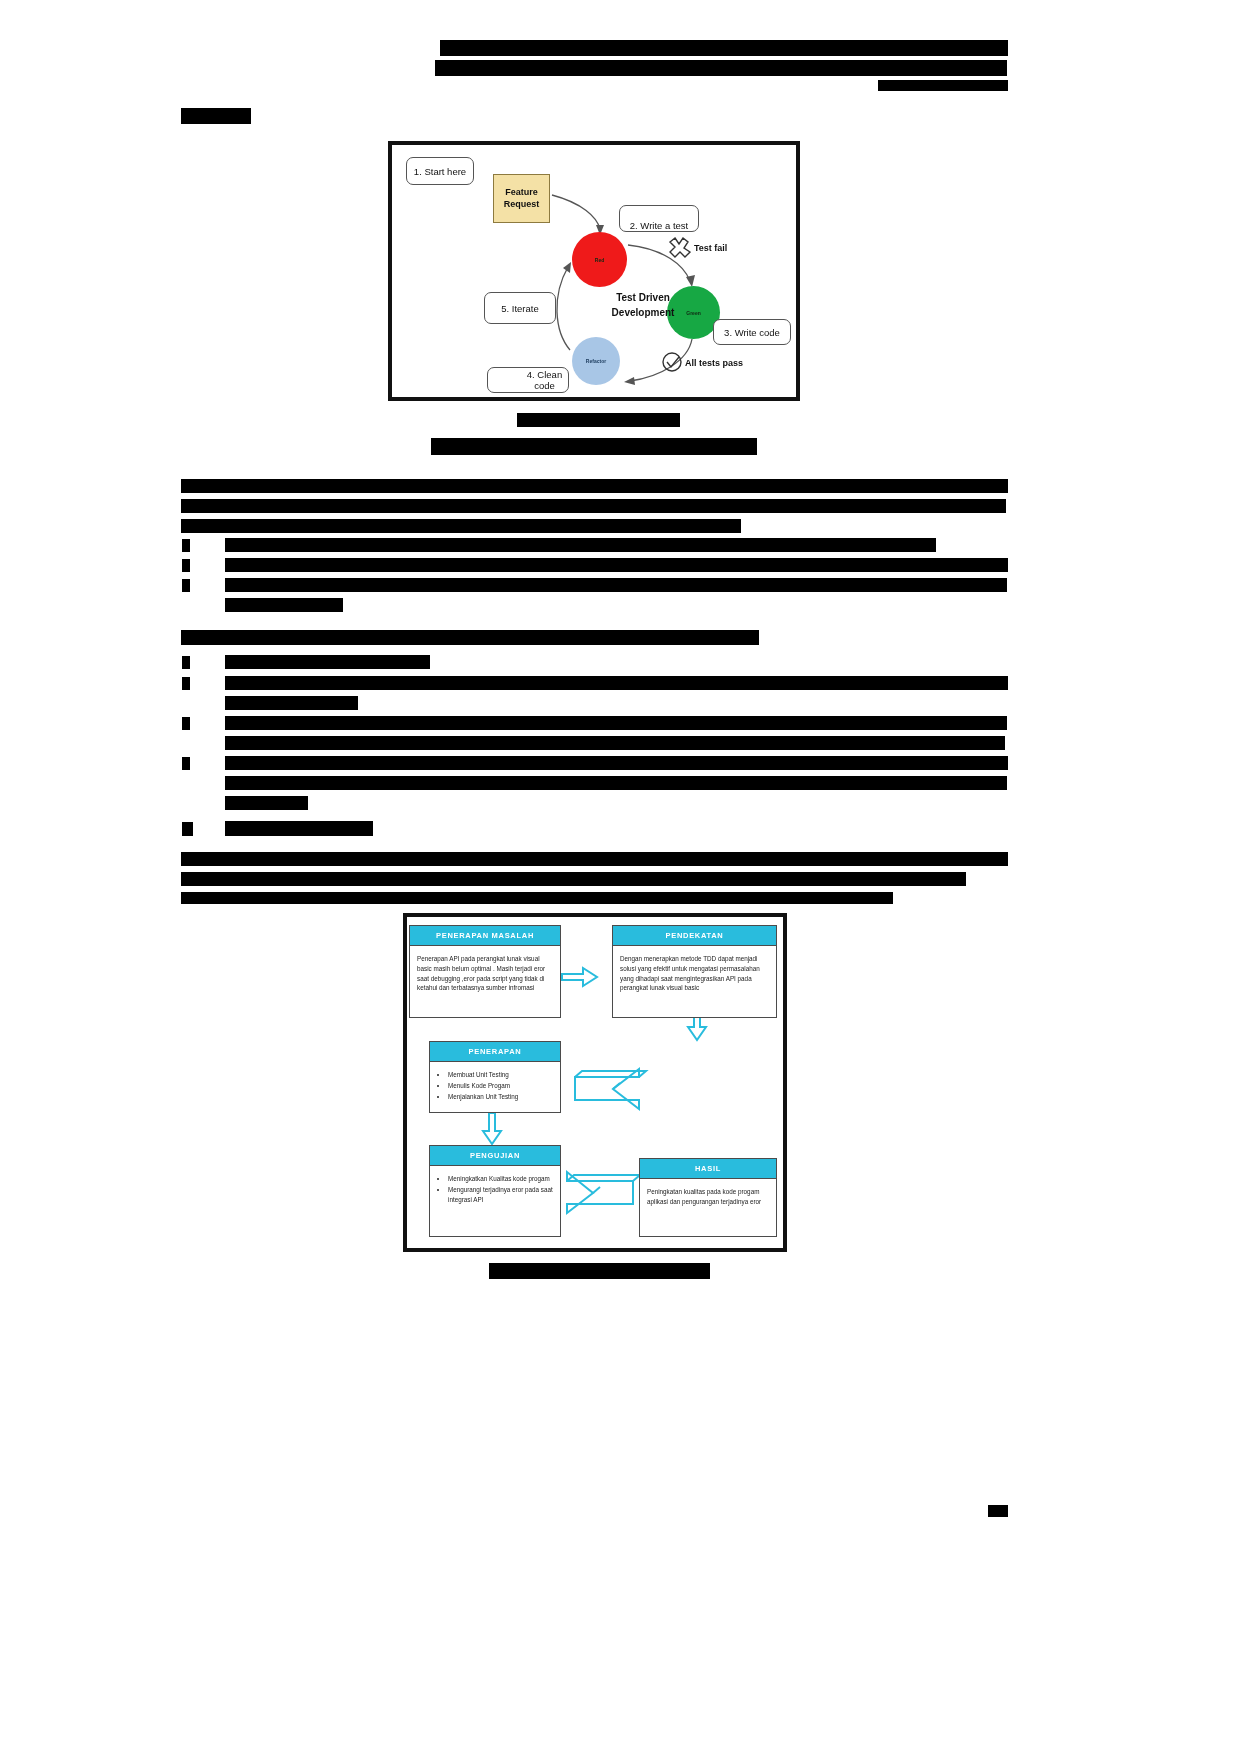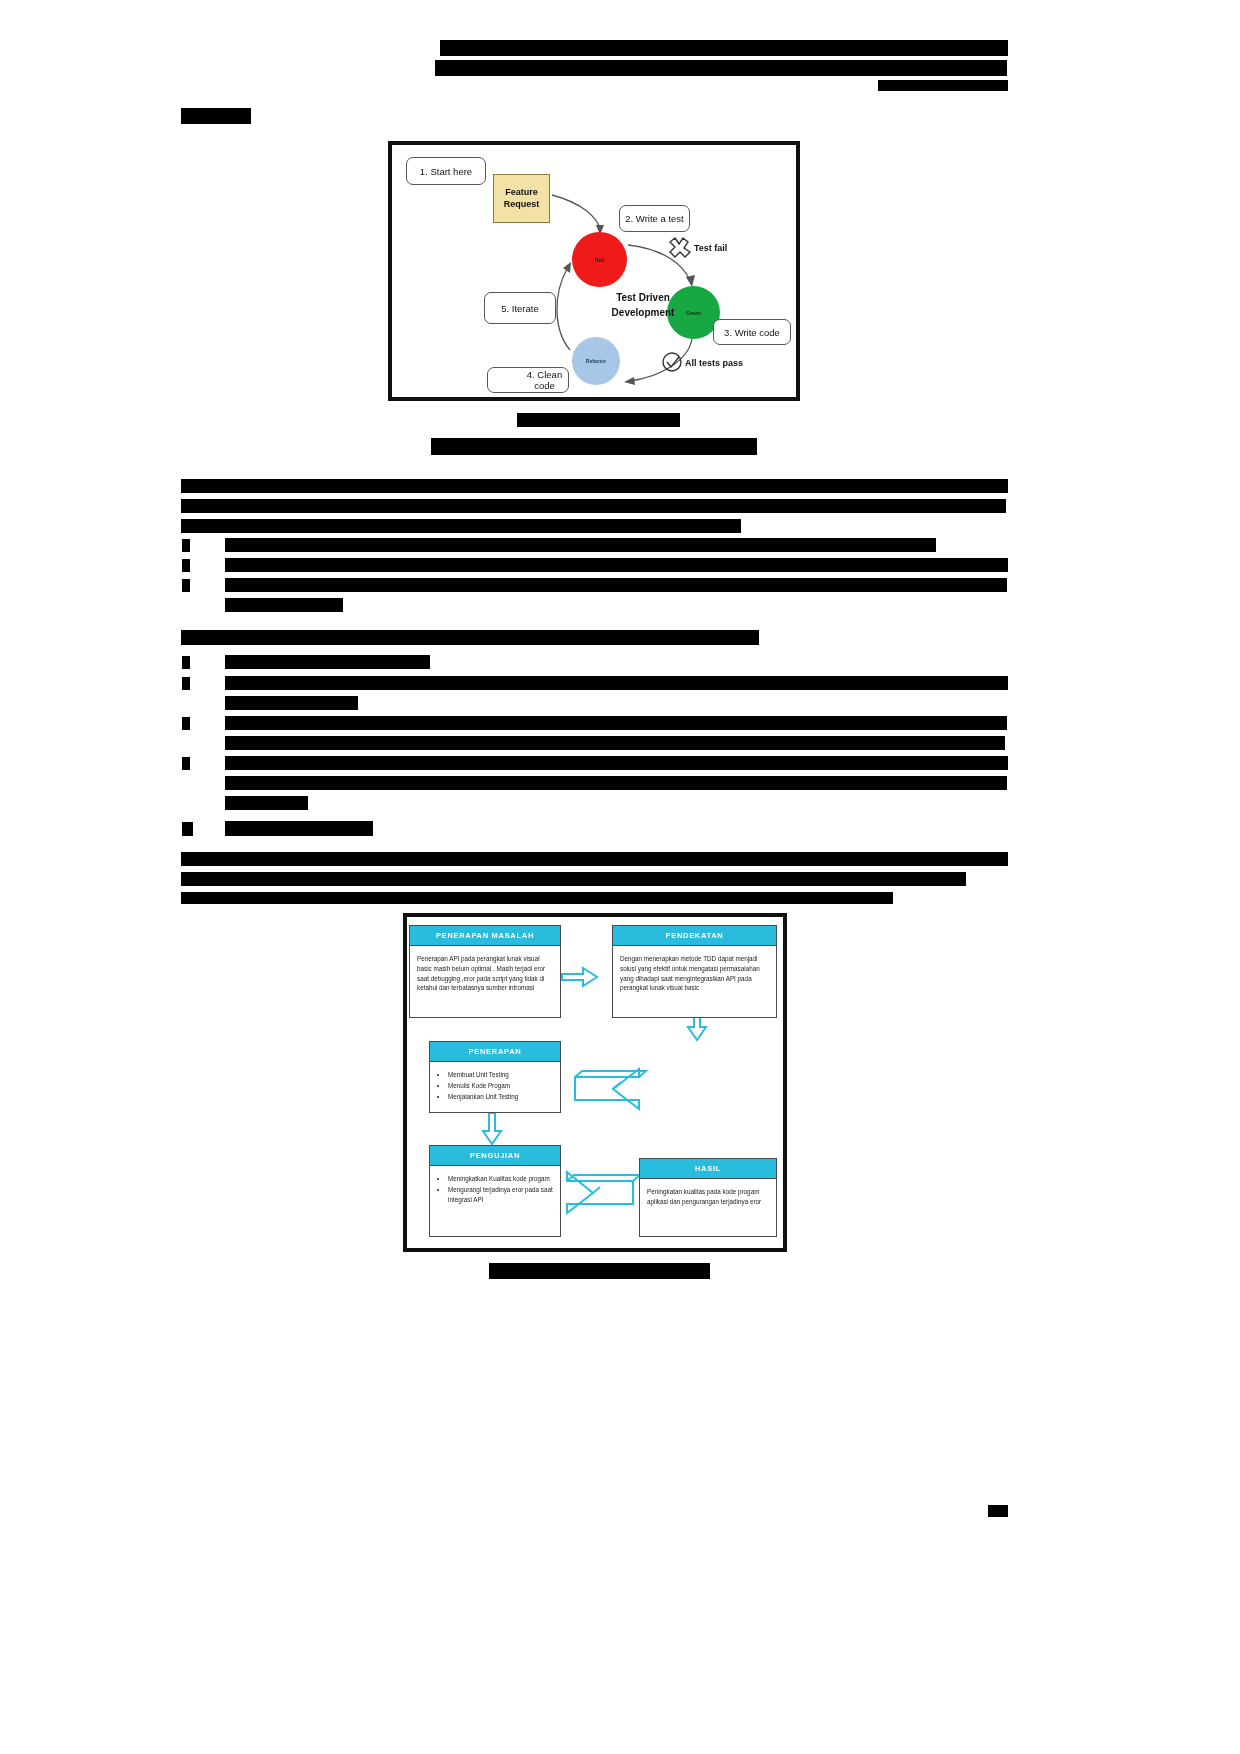--- a/index.html
+++ b/index.html
@@ -81,32 +81,32 @@
         <g stroke="#333" stroke-width="1.4" fill="none">
           <path d="M283,93 L287,99 L291,93 L296,97 L292,103 L298,107 L293,112 L288,107 L283,112 L278,107 L283,102 L278,97 Z"></path>
         </g>
 
         <g stroke="#333" stroke-width="1.4" fill="none">
           <circle cx="280" cy="217" r="9"></circle>
           <path d="M275,217 L279,222 L287,212"></path>
         </g>
       </svg>
 
-      <div class="rbox" style="left:14px;top:12px;width:80px;height:28px;">
+      <div class="rbox" style="left:14px;top:12px;width:68px;height:28px;">
         <span>1. Start here</span>
       </div>
 
       <div class="featreq">
         <span>
           <span>Feature</span><br>
           <span>Request</span>
         </span>
       </div>
 
-      <div class="rbox" style="left:227px;top:60px;width:71px;height:27px;">
+      <div class="rbox" style="left:227px;top:60px;width:80px;height:27px;align-items:flex-end;">
         <span>2. Write a test</span>
       </div>
 
       <div class="circ c-red">
         <span>Red</span>
       </div>
       <div class="circ c-green">
         <span>Green</span>
       </div>
       <div class="circ c-blue">

